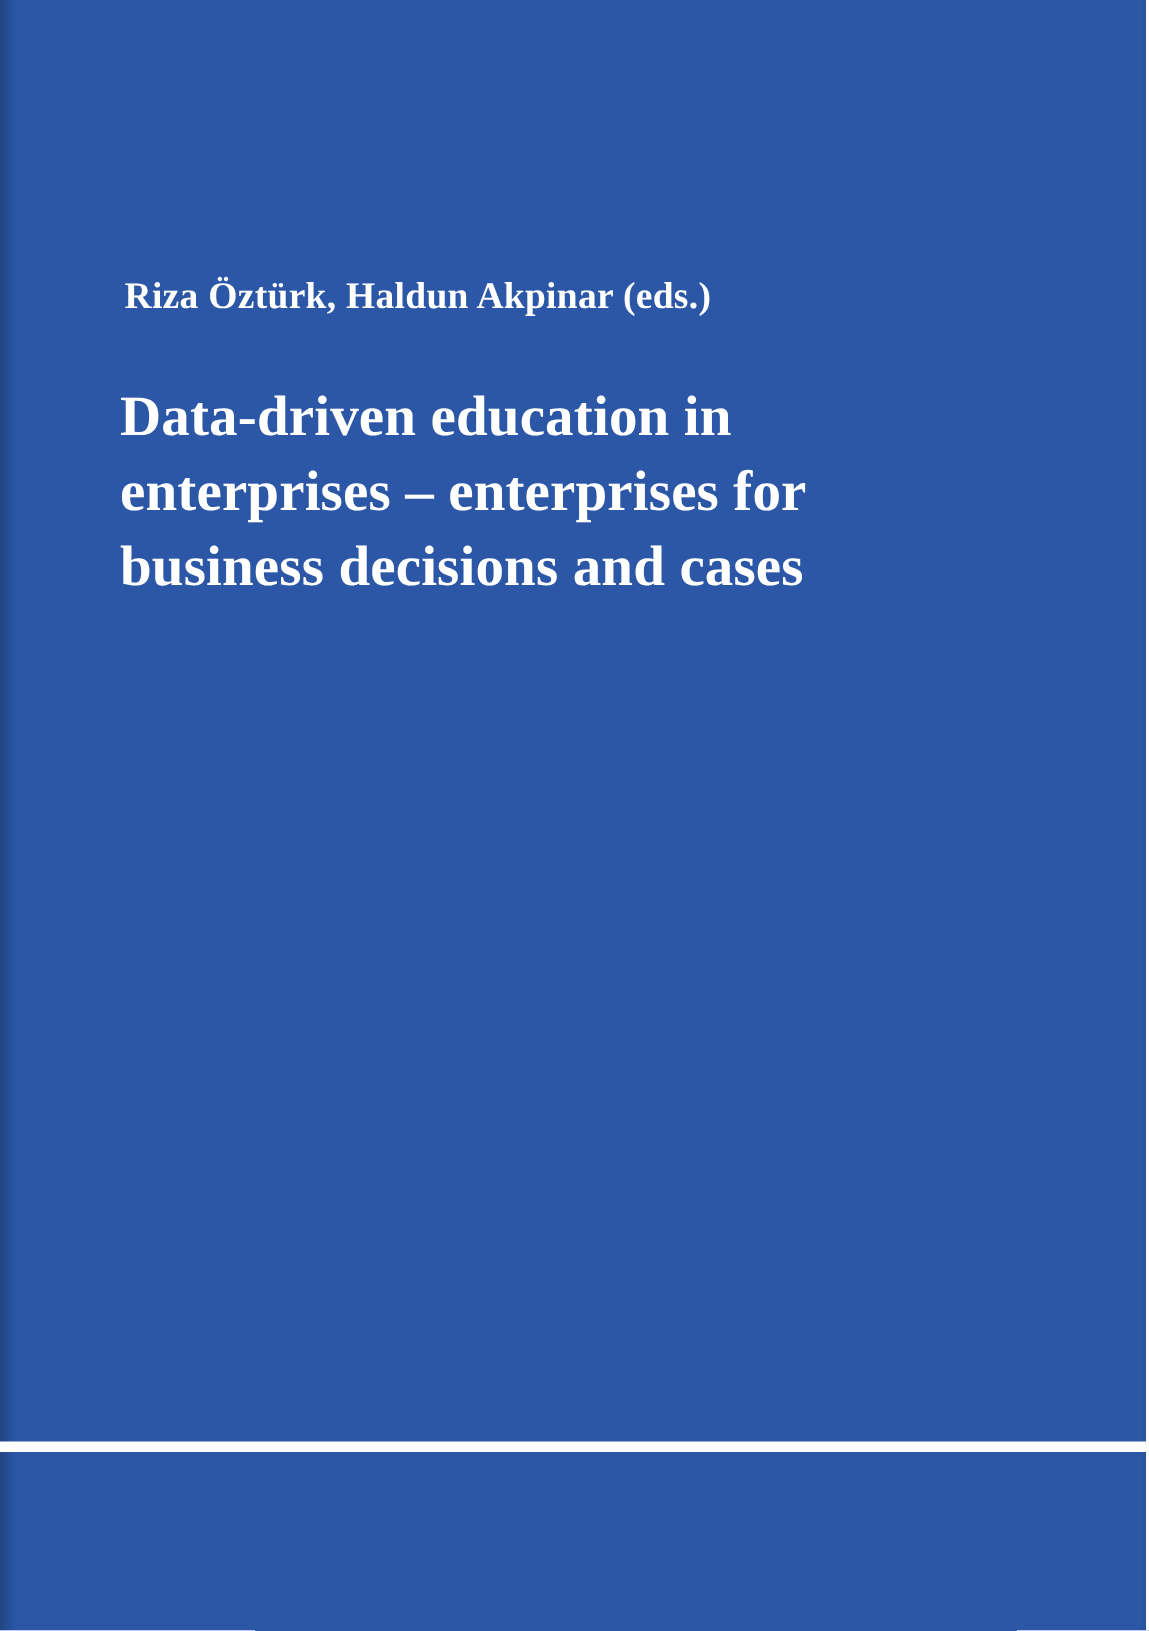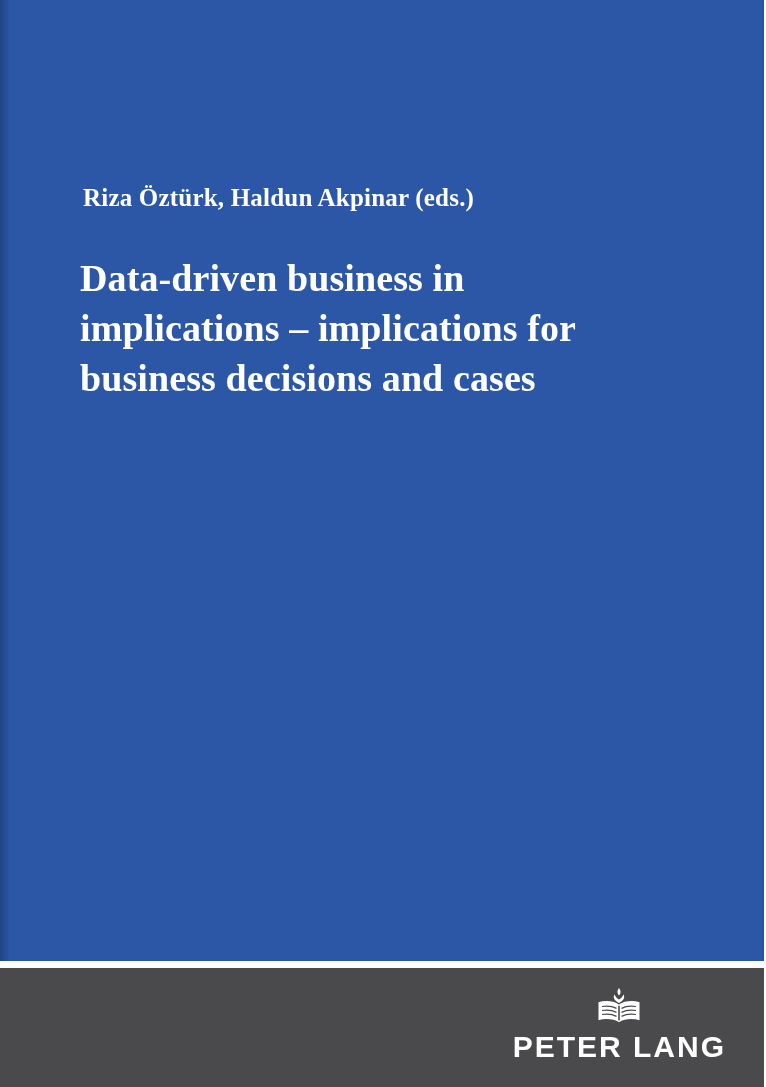--- a/index.html
+++ b/index.html
@@ -106,37 +106,22 @@
 <div class="page">
 
   <div class="cover">
 
     <div class="spine-shade"></div>
     <div class="edge-shade-right"></div>
 
     <div class="editors">Riza Öztürk, Haldun Akpinar (eds.)</div>
 
     <div class="title">
-      <div>Data-driven business in</div>
-      <div>implications – implications for</div>
+      <div>Data-driven education in</div>
+      <div>enterprises – enterprises for</div>
       <div>business decisions and cases</div>
     </div>
 
     <div class="footer-divider"></div>
 
-    <div class="footer-band">
-      <div class="publisher">
-        <div class="publisher-mark">
-          <svg width="46" height="36" viewBox="0 0 46 36" xmlns="http://www.w3.org/2000/svg">
-            <path d="M23 1 C20.5 4.5 21.5 6.5 23 8.5 C24.5 6.5 25.5 4.5 23 1 Z" fill="#ffffff"></path>
-            <path d="M18.5 7.5 C16.8 10.5 18.2 13.5 23 16 C27.8 13.5 29.2 10.5 27.5 7.5 C26.4 10.2 24.6 11.6 23 12.4 C21.4 11.6 19.6 10.2 18.5 7.5 Z" fill="#ffffff"></path>
-            <path d="M23 17.5 C18 13.8 9 13.2 2.5 15.2 L2.5 33.2 C9 31.2 18 31.8 23 35.2 C28 31.8 37 31.2 43.5 33.2 L43.5 15.2 C37 13.2 28 13.8 23 17.5 Z" fill="#ffffff"></path>
-            <path d="M23 18.8 L23 33.6" stroke="#4a4a4c" stroke-width="1.6" fill="none"></path>
-            <path d="M6 19.5 C11 18.6 16.5 19.2 20.5 21.4 M6 23.5 C11 22.6 16.5 23.2 20.5 25.4 M6 27.5 C11 26.6 16.5 27.2 20.5 29.4" stroke="#4a4a4c" stroke-width="1.2" fill="none"></path>
-            <path d="M40 19.5 C35 18.6 29.5 19.2 25.5 21.4 M40 23.5 C35 22.6 29.5 23.2 25.5 25.4 M40 27.5 C35 26.6 29.5 27.2 25.5 29.4" stroke="#4a4a4c" stroke-width="1.2" fill="none"></path>
-          </svg>
-        </div>
-        <div class="publisher-name">PETER LANG</div>
-      </div>
-    </div>
 
   </div>
 </div>
 
 </body></html>

